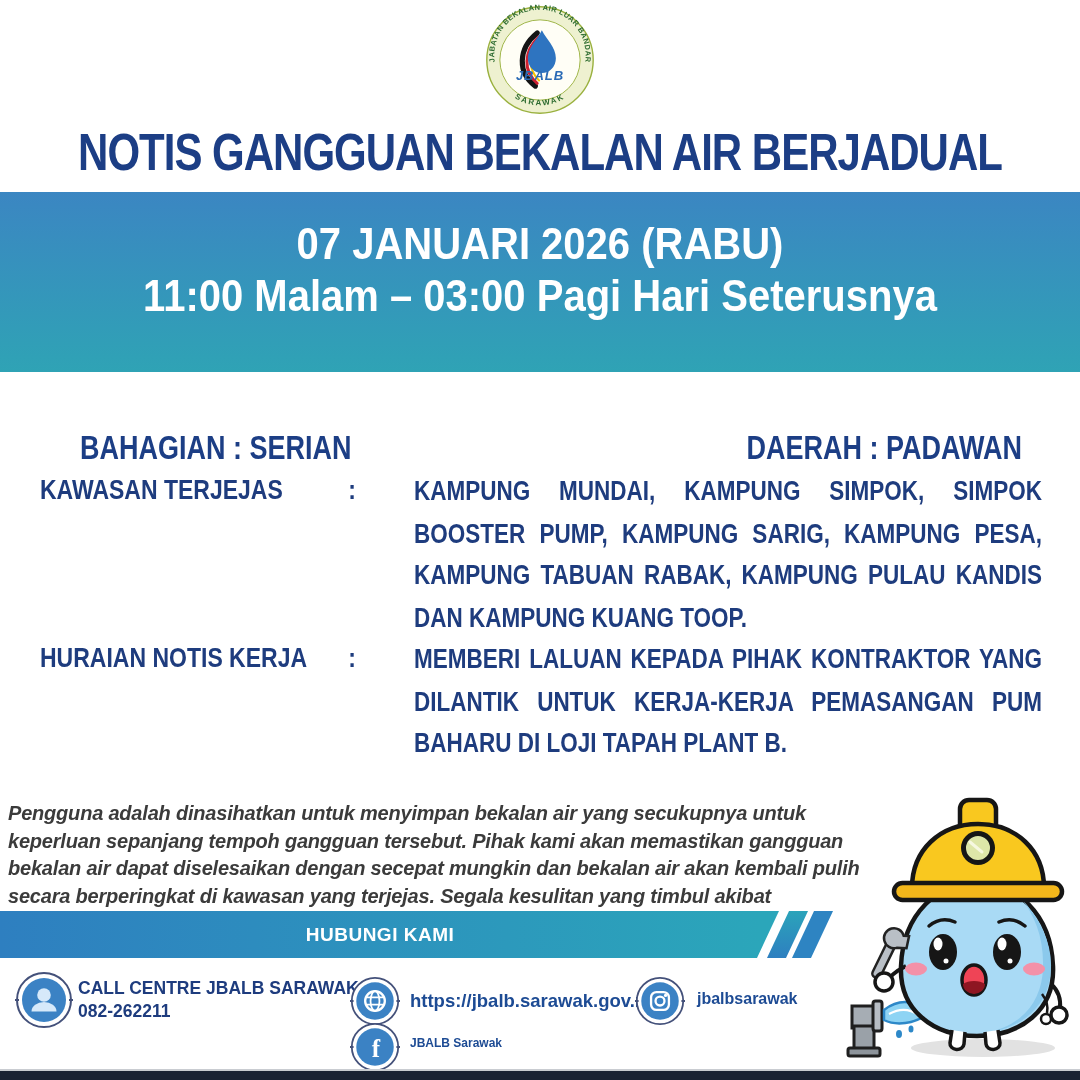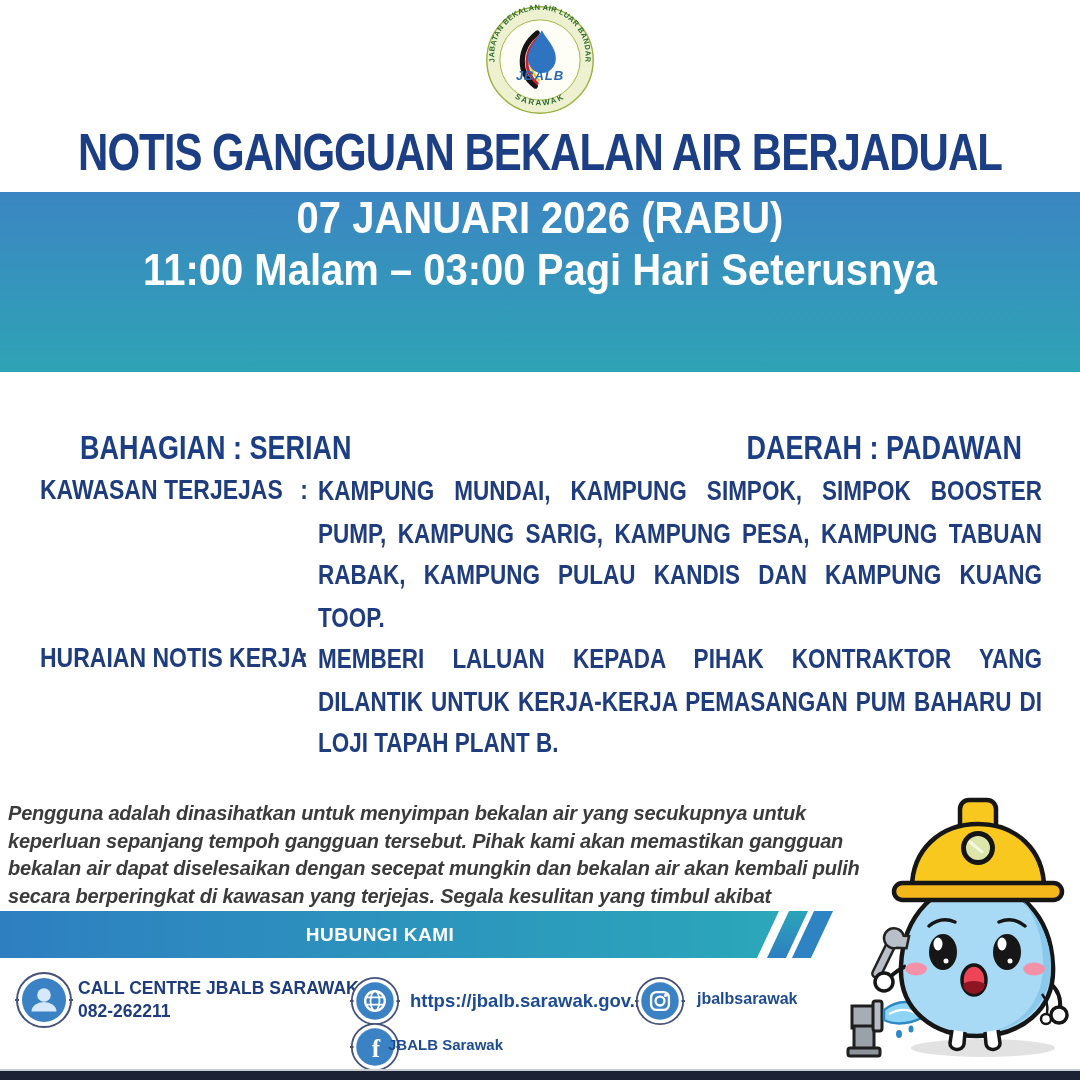--- a/index.html
+++ b/index.html
@@ -10,31 +10,31 @@
   .logo { position:absolute; top:4px; left:484px; width:112px; height:112px; }
 
   
   .title { position:absolute; top:124px; left:0; width:1080px; text-align:center;
            font-size:42px; font-weight:bold; color:#1c3e85; letter-spacing:-1px;
            transform:scaleY(1.22); transform-origin:center top; white-space:nowrap; }
 
   
   .banner { position:absolute; top:192px; left:0; width:1080px; height:180px;
             background:linear-gradient(180deg,#3b86c2 0%, #2fa3b5 100%);
-            text-align:center; color:#fff; font-weight:bold; }
+            text-align:center; color:#fff; font-weight:bold; padding-top:26px; }
   .banner .line { font-size:40px; line-height:52px; transform:scaleY(1.1); transform-origin:center; white-space:nowrap; }
 
   
   .region { position:absolute; top:396px; left:80px; right:58px; display:flex;
             justify-content:space-between; color:#1c3e85; font-weight:bold;margin-top:34px; }
   .region div { font-size:27px; transform:scaleY(1.2); transform-origin:center top; white-space:nowrap; }
 
   
   .detail { position:absolute; left:40px; right:38px; display:grid;
-            grid-template-columns:250px 28px 1fr; color:#1e3c7e; font-weight:bold; }
+            grid-template-columns:250px 28px 1fr; color:#1e3c7e; font-weight:bold;gap:48px; }
   .detail .lbl, .detail .sep { font-size:23px; line-height:34.5px; transform:scaleY(1.18); transform-origin:left top; white-space:nowrap; }
   .detail .sep { text-align:center; transform-origin:center top; }
   .detail .txt { font-size:22.5px; line-height:34.6px; text-align:justify;
                  transform:scaleY(1.23); transform-origin:left top; }
   .detail.row1 { top:470px; }
   .detail.row2 { top:638px; }
 
   
   .disclaimer { position:absolute; top:800px; left:8px; width:862px; font-style:italic;
                 font-size:20px; line-height:27.5px; color:#3b3b3b; font-weight:bold; letter-spacing:-0.2px; }
@@ -50,21 +50,21 @@
             clip-path:polygon(789px 0, 808px 0, 786px 100%, 767px 100%); }
   .slash2 { background:#2e84c2;
             clip-path:polygon(814px 0, 833px 0, 811px 100%, 792px 100%); }
 
   
   .cicon { position:absolute; }
   .ctext { position:absolute; color:#1d4b94; font-weight:bold; }
   .call-block { left:78px; top:977px; font-size:17.5px; line-height:23px; color:#1e3c7e; }
   .website { left:410px; top:990px; font-size:18.5px; }
   .insta   { left:697px; top:990px; font-size:16px; }
-  .fb      { left:388px; top:1036px; font-size:15px; }
+  .fb      { left:410px; top:1036px; font-size:12px; }
 
   
   .mascot { position:absolute; left:846px; top:788px; width:230px; height:284px; }
 
   
   .bottom-bar { position:absolute; left:0; top:1069px; width:1080px; height:11px;
                 background:#1a2233; border-top:2px solid #c9ccd1; }
 </style>
 </head>
 <body>

